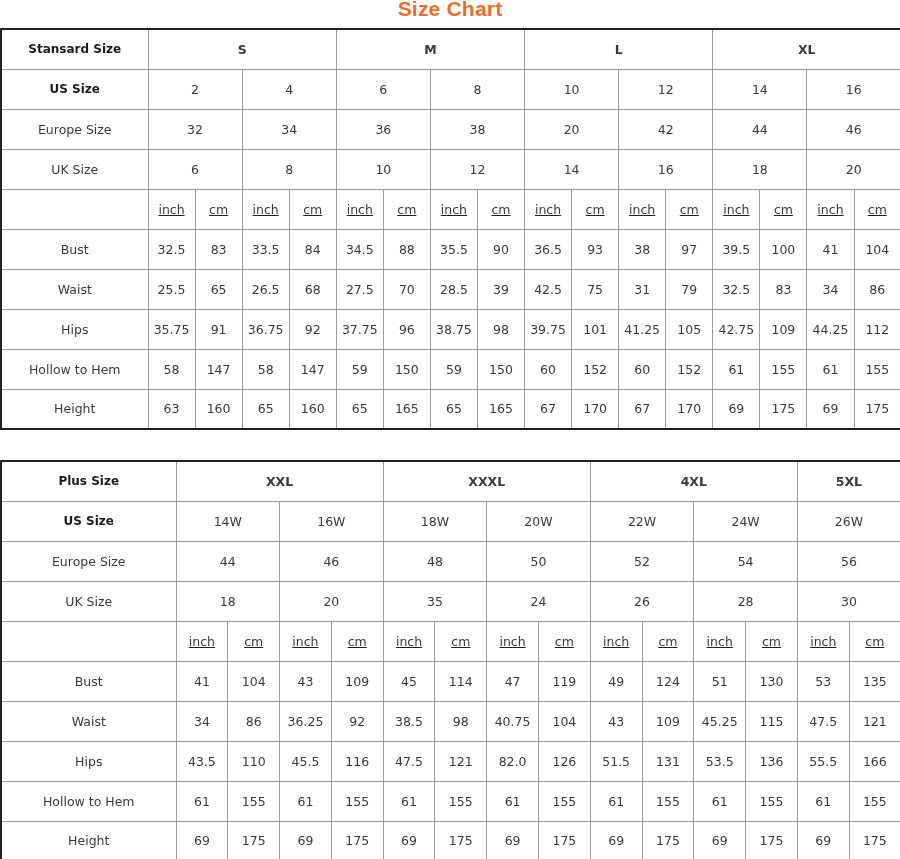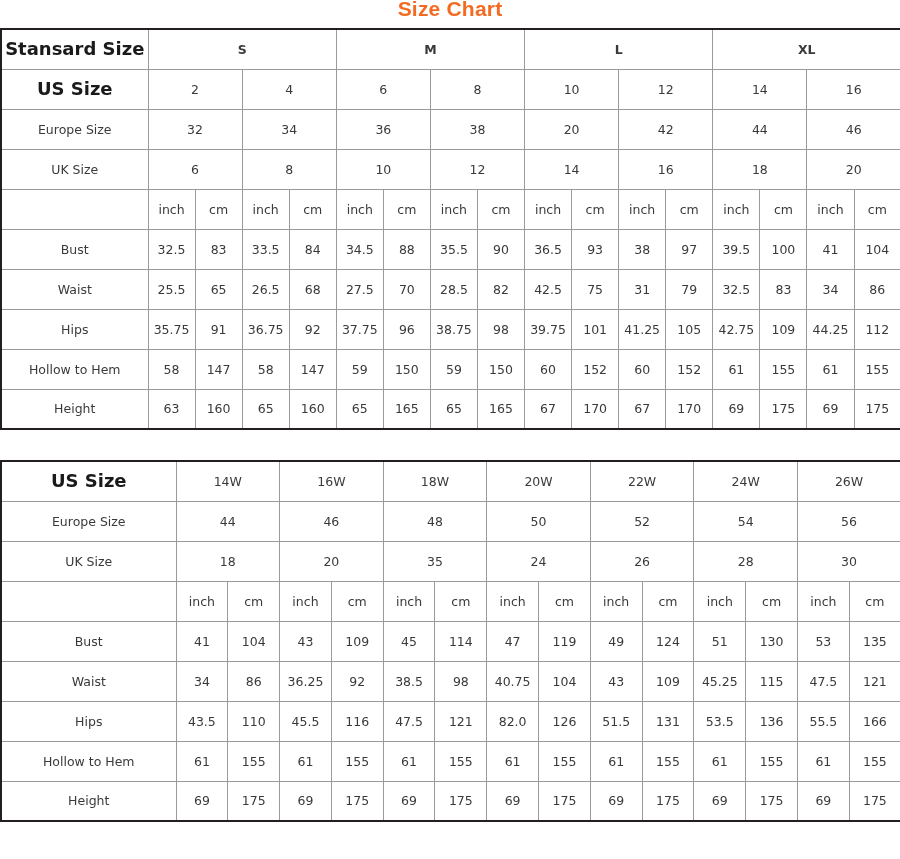--- a/index.html
+++ b/index.html
@@ -65,28 +65,28 @@
   table.size-table tr { height: 40px; }
 
   .row-label {
     font-size: 12.5px;
     color: #3a3a3a;
   }
   .row-label.bold,
   .group-head {
     font-weight: bold;
     color: #1a1a1a;
-    font-size: 18px;
+    font-size: 12px;
   }
   .group-head { font-size: 13.5px; }
   .unit-cell {
     font-size: 12px;
     color: #3a3a3a;
   }
-  .unit-row { height: 40px; }
+  .unit-row { height: 40px; text-decoration: underline; }
   .blank-cell { border: 1px solid #9a9a9a; }
 
   
   .raised { vertical-align: top; padding-top: 5px; }
 </style>
 </head>
 <body>
 
 <div id="page">
 
@@ -193,21 +193,21 @@
         </tr>
         <tr>
           <td class="row-label">Waist</td>
           <td>25.5</td>
           <td>65</td>
           <td>26.5</td>
           <td>68</td>
           <td>27.5</td>
           <td>70</td>
           <td>28.5</td>
-          <td>82</td>
+          <td>39</td>
           <td>42.5</td>
           <td>75</td>
           <td>31</td>
           <td>79</td>
           <td>32.5</td>
           <td>83</td>
           <td>34</td>
           <td>86</td>
         </tr>
         <tr>
@@ -283,20 +283,27 @@
         <col style="width: 51.7857px;">
         <col style="width: 51.7857px;">
         <col style="width: 51.7857px;">
         <col style="width: 51.7857px;">
         <col style="width: 51.7857px;">
         <col style="width: 51.7857px;">
         <col style="width: 51.7857px;">
       </colgroup>
     <tbody id="tbody-plus">
         <tr>
+          <td class="row-label bold">Plus Size</td>
+          <td class="group-head" colspan="4">XXL</td>
+          <td class="group-head" colspan="4">XXXL</td>
+          <td class="group-head" colspan="4">4XL</td>
+          <td class="group-head" colspan="2">5XL</td>
+        </tr>
+        <tr>
           <td class="row-label bold">US Size</td>
           <td colspan="2">14W</td>
           <td colspan="2">16W</td>
           <td colspan="2">18W</td>
           <td colspan="2">20W</td>
           <td colspan="2">22W</td>
           <td colspan="2">24W</td>
           <td colspan="2">26W</td>
         </tr>
         <tr>

